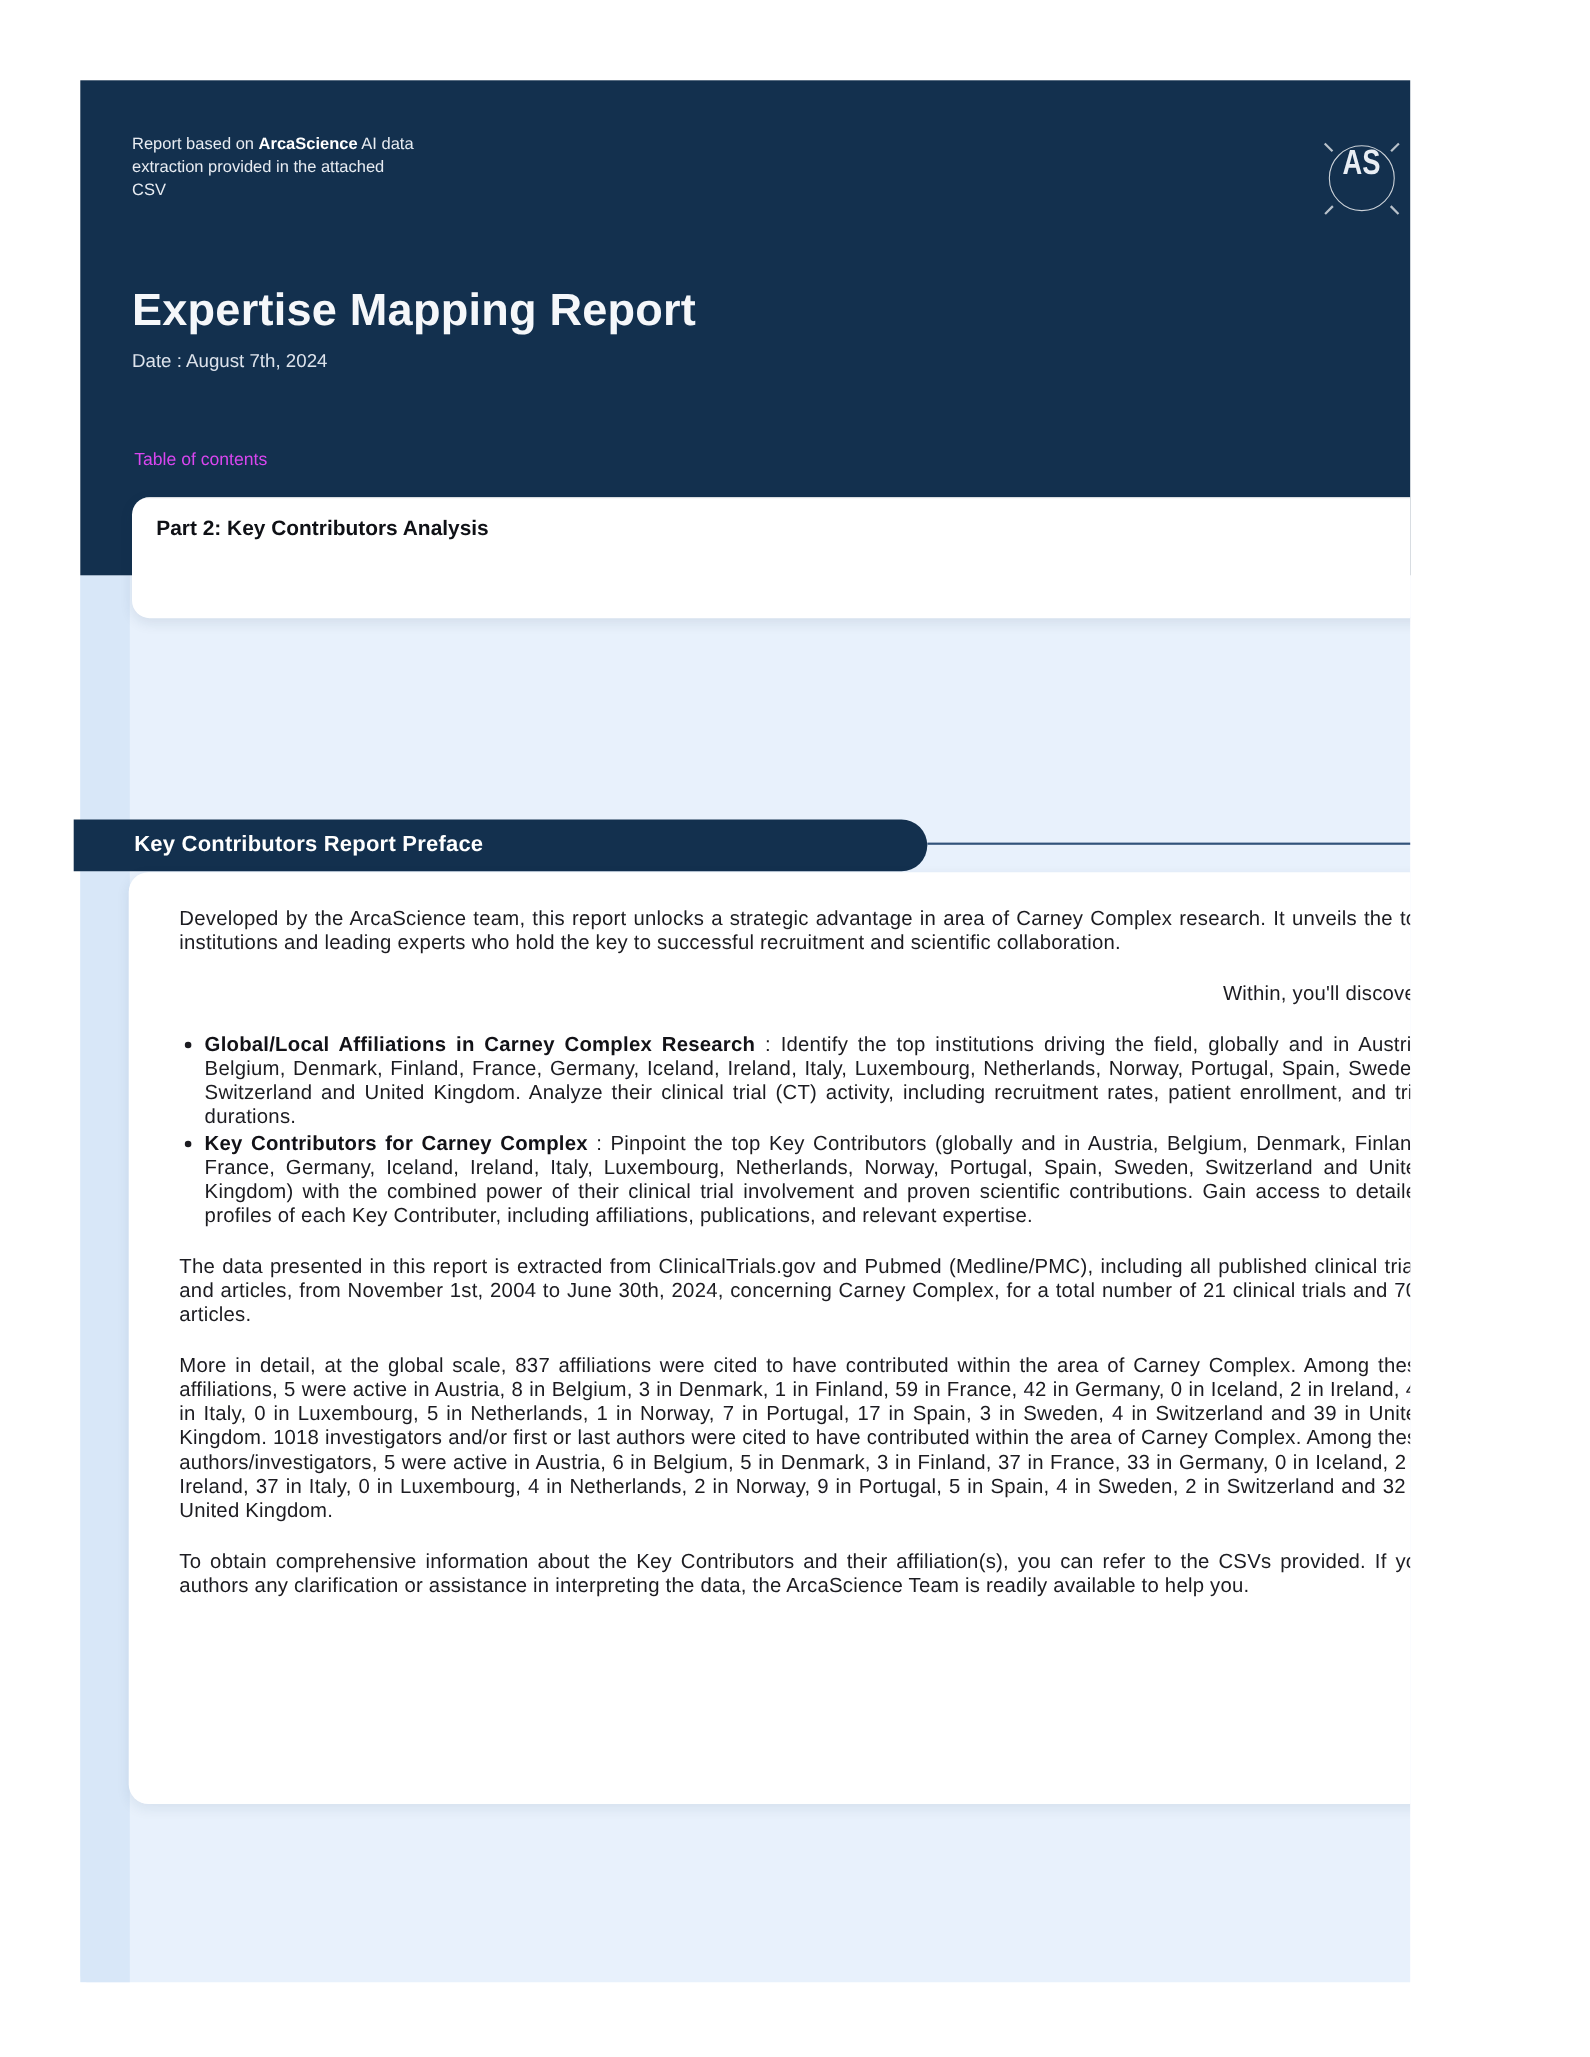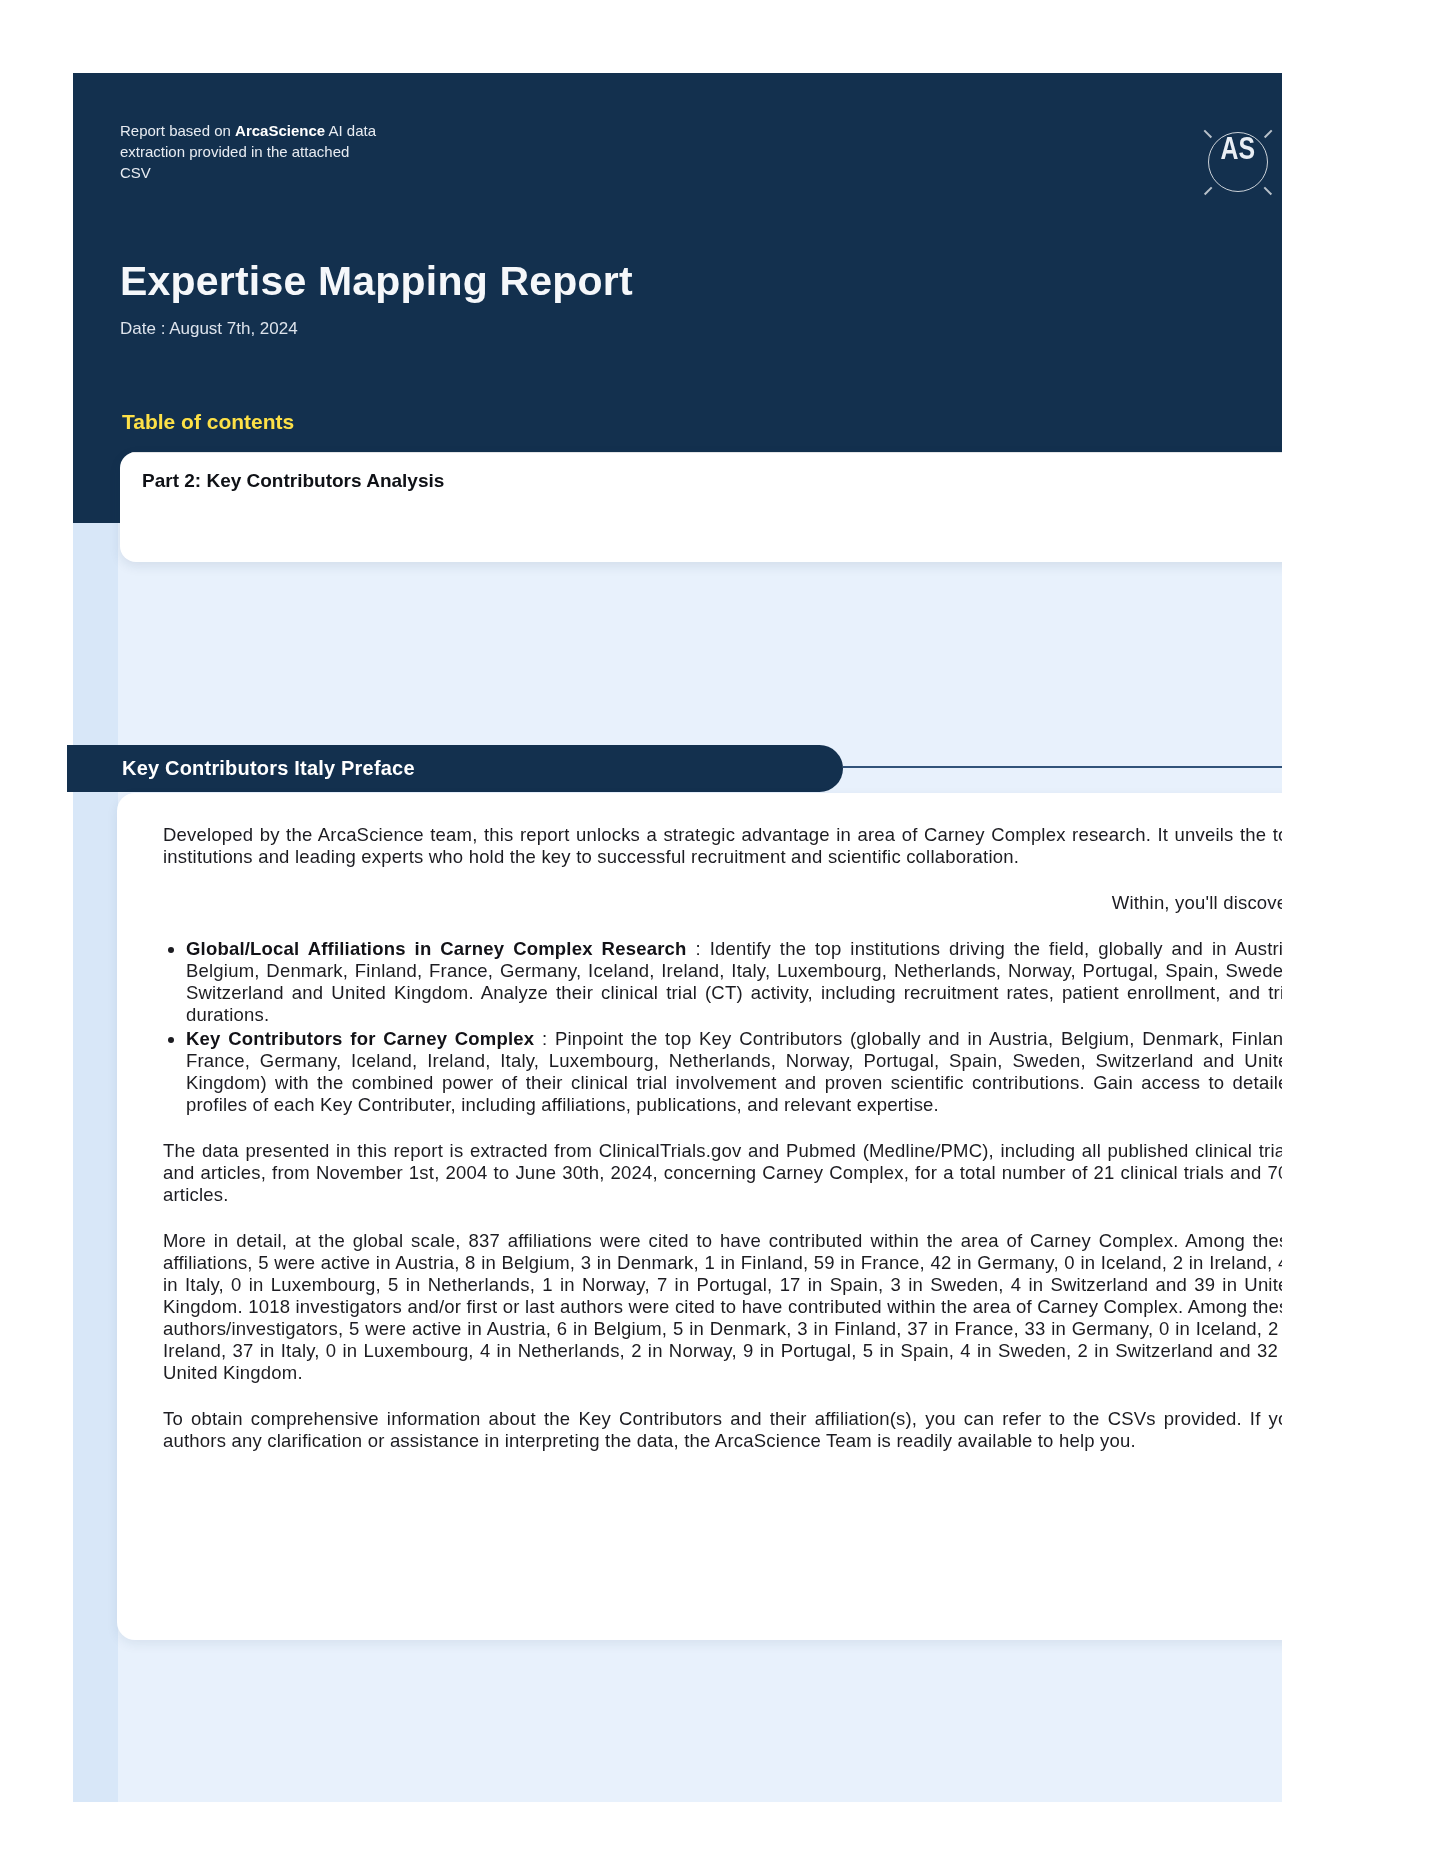--- a/index.html
+++ b/index.html
@@ -24,21 +24,21 @@
              transform:scale(.92,1.18);transform-origin:center;}
   .tick{position:absolute;width:10px;height:1.5px;background:rgba(255,255,255,.7);}
   .tick.nw{left:-2px;top:4px;transform:rotate(45deg);}
   .tick.ne{right:-2px;top:4px;transform:rotate(-45deg);}
   .tick.sw{left:-2px;bottom:4px;transform:rotate(-45deg);}
   .tick.se{right:-2px;bottom:4px;transform:rotate(45deg);}
 
   .page-title{position:absolute;left:47px;top:185px;font-size:41px;font-weight:700;color:#f5f7fa;letter-spacing:.2px;}
   .report-date{position:absolute;left:47px;top:246px;font-size:17px;color:#dde3ec;}
 
-  .toc-heading{position:absolute;left:49px;top:337px;font-size:21px;font-weight:700;color:#fde047;}
+  .toc-heading{position:absolute;left:49px;top:337px;font-size:16px;font-weight:400;color:#d946ef;}
 
   
   .toc-card{position:absolute;left:120px;top:452px;width:1227px;height:110px;background:#ffffff;
             border-radius:16px;box-shadow:0 4px 12px rgba(19,48,78,.10);overflow:hidden;}
   .toc-row{height:55px;display:flex;align-items:center;padding:0 22px;box-sizing:border-box;
            font-size:19px;font-weight:700;color:#0f1116;cursor:pointer;}
   .toc-divider{height:1px;background:#e3e4e6;margin:0;}
 
   
   .preface-banner{position:absolute;left:67px;top:745px;width:776px;height:47px;background:#13304e;
@@ -85,21 +85,21 @@
   </div>
 
   <div class="toc-card">
     <div class="toc-divider"></div>
     <div class="toc-row">
       <span>Part 2: Key Contributors Analysis</span>
     </div>
   </div>
 
   <div class="preface-banner">
-    <span class="preface-banner-title">Key Contributors Italy Preface</span>
+    <span class="preface-banner-title">Key Contributors Report Preface</span>
   </div>
   <div class="banner-rule"></div>
 
   <div class="preface-card">
     <p>Developed by the ArcaScience team, this report unlocks a strategic advantage in area of Carney Complex research. It unveils the top institutions and leading experts who hold the key to successful recruitment and scientific collaboration.</p>
 
     <p class="no-just">Within, you'll discover:</p>
 
     <ul>
       <li><span class="bold-lead">Global/Local Affiliations in Carney Complex Research</span><span> : Identify the top institutions driving the field, globally and in Austria, Belgium, Denmark, Finland, France, Germany, Iceland, Ireland, Italy, Luxembourg, Netherlands, Norway, Portugal, Spain, Sweden, Switzerland and United Kingdom. Analyze their clinical trial (CT) activity, including recruitment rates, patient enrollment, and trial durations.</span></li>

